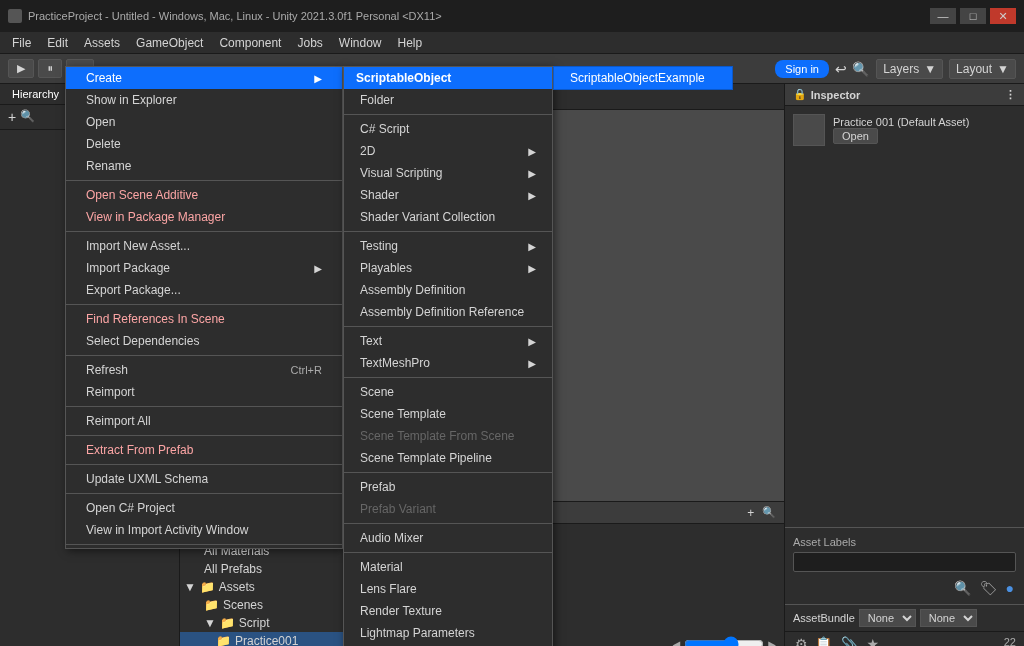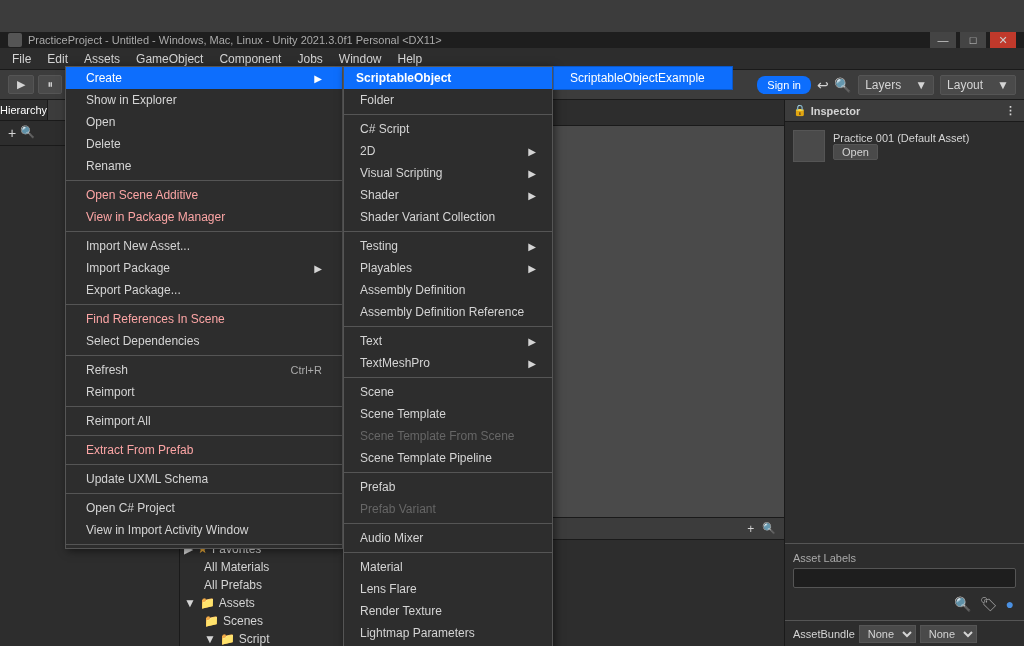--- a/index.html
+++ b/index.html
@@ -13,23 +13,22 @@
       overflow: hidden;
       position: relative;
     }
 
     
     .title-bar {
       background: #1e1e1e;
       height: 16px;
       display: flex;
       align-items: center;
-      padding: 0 8px;
+      padding: 16px 8px;
       justify-content: space-between;
-      margin-top: 32px;
     }
     .title-bar-left { display: flex; align-items: center; gap: 6px; }
     .title-bar-icon { width: 14px; height: 14px; background: #555; border-radius: 2px; }
     .title-bar-text { font-size: 11px; color: #aaa; }
     .title-bar-controls { display: flex; gap: 4px; }
     .title-bar-btn {
       width: 26px; height: 16px;
       background: #444;
       border: none;
       color: #ccc;
@@ -71,21 +70,21 @@
       background: #4a4a4a;
       border: 1px solid #555;
       color: #d4d4d4;
       font-size: 11px;
       cursor: pointer;
       border-radius: 2px;
     }
     .toolbar-spacer { flex: 1; }
     .toolbar-right { display: flex; align-items: center; gap: 6px; }
     .layers-dropdown {
-      display: flex; align-items: center; gap: 14px;
+      display: flex; align-items: center; gap: 5px;
       background: #4a4a4a;
       border: 1px solid #555;
       padding: 2px 6px;
       border-radius: 2px;
       cursor: pointer;
     }
 
     
     .main-layout {
       display: flex;
@@ -292,21 +291,21 @@
       position: relative;
     }
 
     
     .tab-strip {
       display: flex;
       background: #3c3c3c;
       border-bottom: 1px solid #1a1a1a;
     }
     .tab {
-      padding: 4px 0;
+      padding: 4px 12px;
       font-size: 11px;
       cursor: pointer;
       border-right: 1px solid #1a1a1a;
     }
     .tab.active { background: #2d2d2d; color: #fff; }
 
     
     .open-btn {
       background: #4a4a4a;
       border: 1px solid #555;

